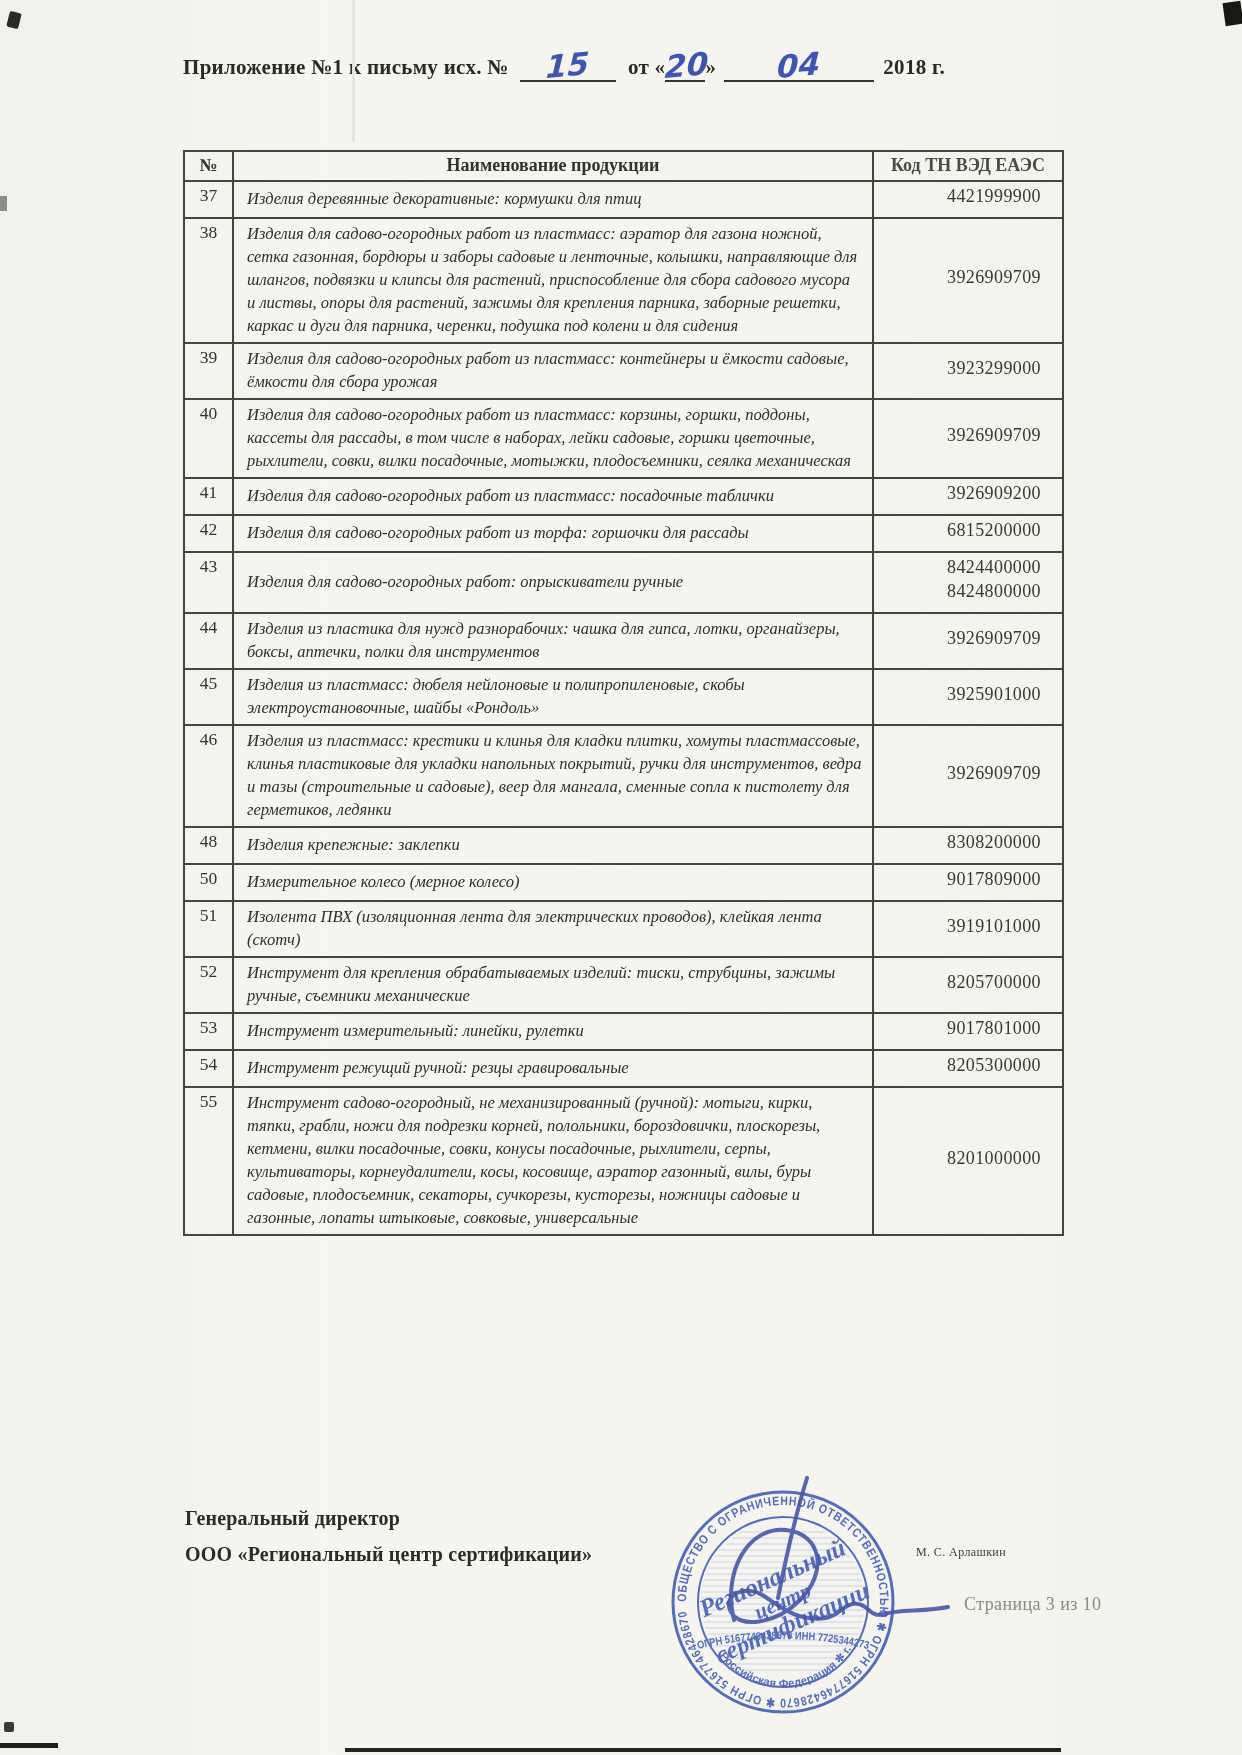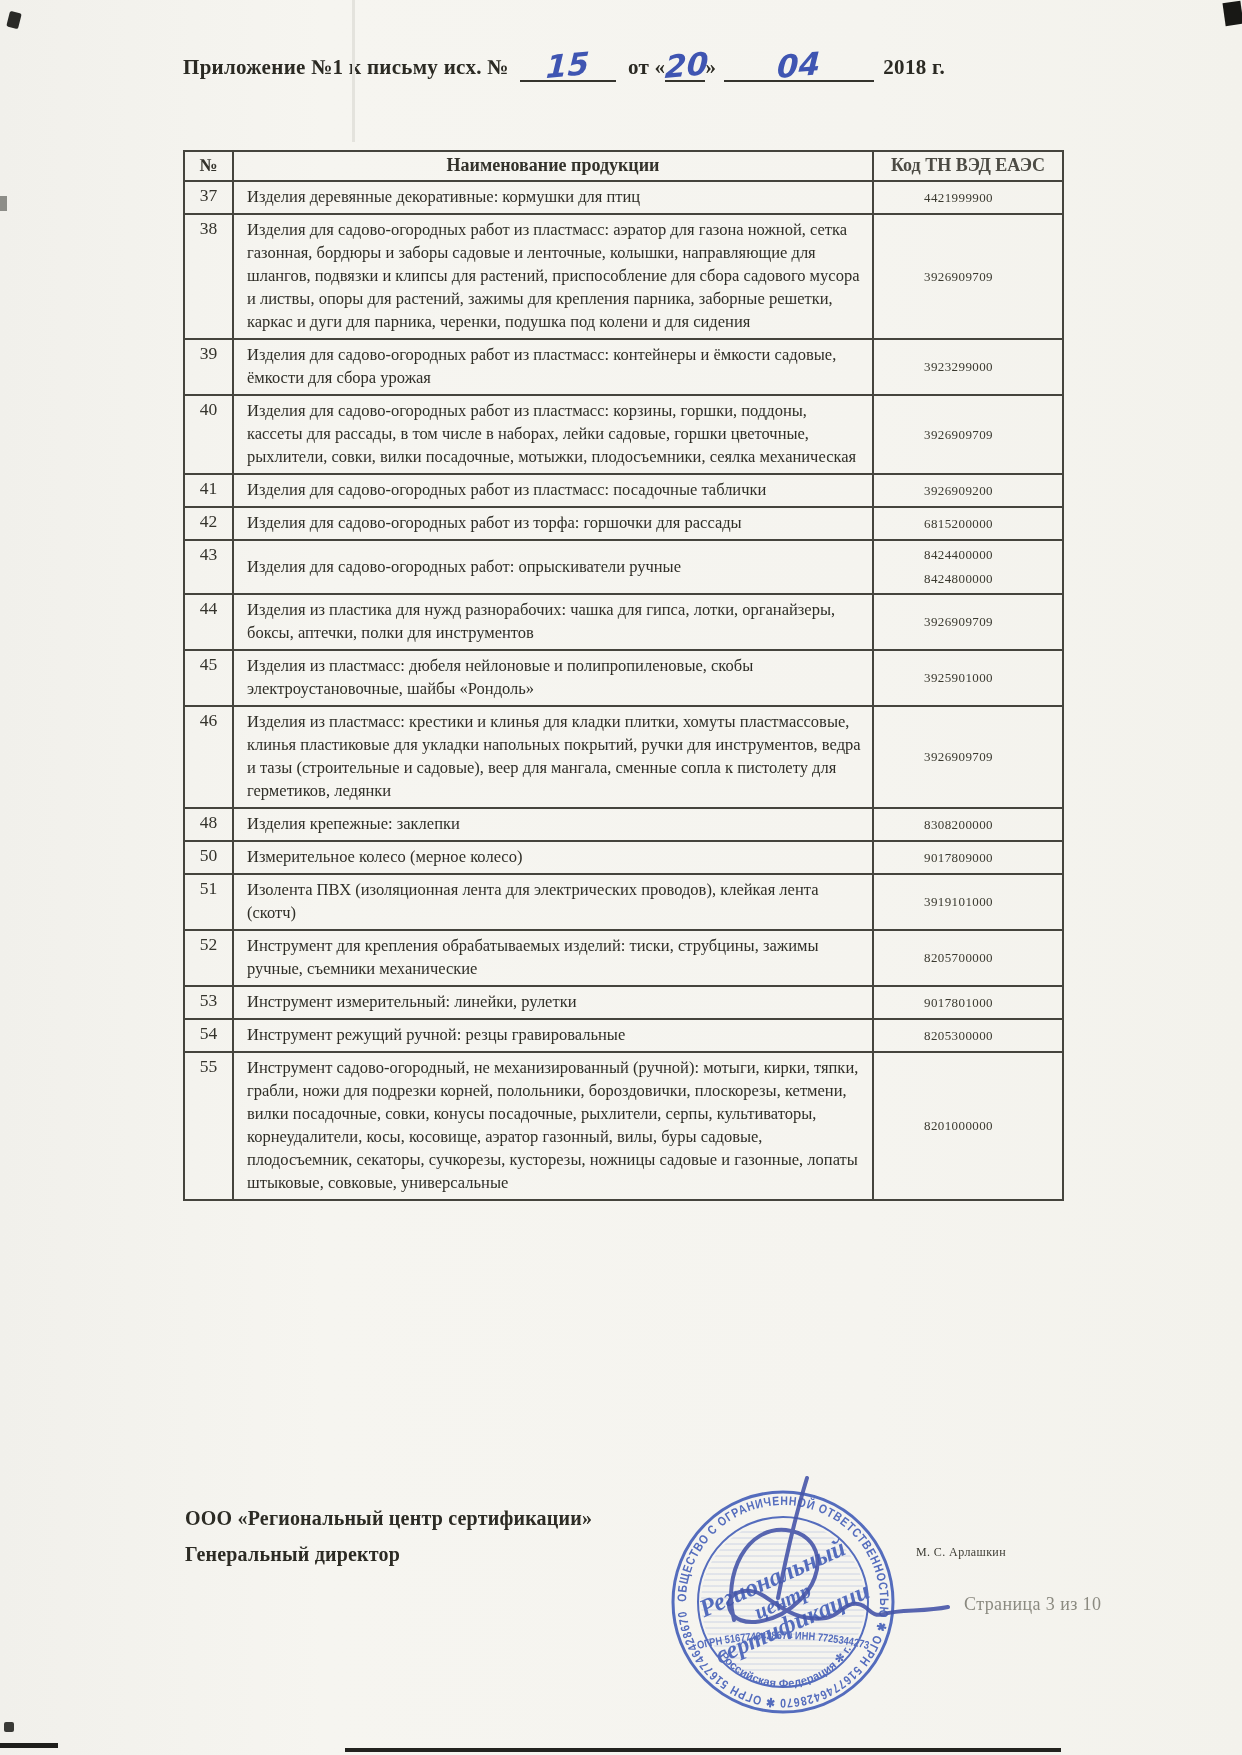--- a/index.html
+++ b/index.html
@@ -19,23 +19,23 @@
       display:inline-block;transform:rotate(-5deg) skewX(-8deg);font-size:31px;line-height:26px;
       position:relative;top:2px;}
   
   table.products{position:absolute;left:183px;top:150px;width:879px;border-collapse:collapse;
                  table-layout:fixed;}
   table.products th,table.products td{border:2px solid #45443d;}
   th{font-size:18px;font-weight:bold;padding:3px 4px 4px;color:#33322b;}
   th.h-code{color:#4c4b44;font-weight:bold;}
   td.c-num{vertical-align:top;text-align:center;font-size:17.5px;padding:3px 2px;color:#34332c;margin-left:25px;}
   td.c-name{vertical-align:middle;font-size:16.5px;line-height:23px;padding:3px 10px 5px 13px;
-            color:#2f2e27;}
-  td.c-code{vertical-align:middle;text-align:center;font-size:13px;letter-spacing:.4px;
-            padding:2px 21px 2px 2px;color:#3a392f;line-height:24px;}
+            color:#2f2e27;font-style:italic;}
+  td.c-code{vertical-align:middle;text-align:right;font-size:18px;letter-spacing:.4px;
+            padding:2px 21px 9px 2px;color:#3a392f;line-height:24px;}
   
   .sig-block{position:absolute;left:185px;top:1500px;font-weight:bold;font-size:20px;
              line-height:36px;color:#2c2b24;letter-spacing:.2px;}
   .sig-name{position:absolute;left:916px;top:1545px;font-weight:normal;font-size:12px;
             color:#3c3b33;letter-spacing:.4px;}
   .page-num{position:absolute;left:964px;top:1594px;font-size:18px;color:#8b8a80;
             letter-spacing:.4px;}
   
   .stamp{position:absolute;left:628px;top:1452px;width:332px;height:310px;z-index:5;
          opacity:.93;mix-blend-mode:multiply;}
@@ -193,22 +193,22 @@
           <td class="c-num">55</td>
           <td class="c-name">Инструмент садово-огородный, не механизированный (ручной): мотыги, кирки, тяпки, грабли, ножи для подрезки корней, полольники, бороздовички, плоскорезы, кетмени, вилки посадочные, совки, конусы посадочные, рыхлители, серпы, культиваторы, корнеудалители, косы, косовище, аэратор газонный, вилы, буры садовые, плодосъемник, секаторы, сучкорезы, кусторезы, ножницы садовые и газонные, лопаты штыковые, совковые, универсальные</td>
           <td class="c-code">
             <div>8201000000</div>
           </td>
         </tr>
       </tbody>
   </table>
 
   <div class="sig-block">
+    <div>Генеральный директор</div>
     <div>ООО «Региональный центр сертификации»</div>
-    <div>Генеральный директор</div>
   </div>
   <div class="sig-name">М. С. Арлашкин</div>
   <div class="page-num">Страница 3 из 10</div>
 
   <svg class="stamp" viewBox="0 0 332 310">
     <defs>
       <path id="ringPath" d="M58,150 A97,97 0 1 1 252,150 A97,97 0 1 1 58,150"></path>
       <path id="innerArc1" d="M66,198 Q155,176 244,198"></path>
       <path id="bottomArc" d="M84,192 A80,80 0 0 0 226,192"></path>
       <clipPath id="innerClip">

